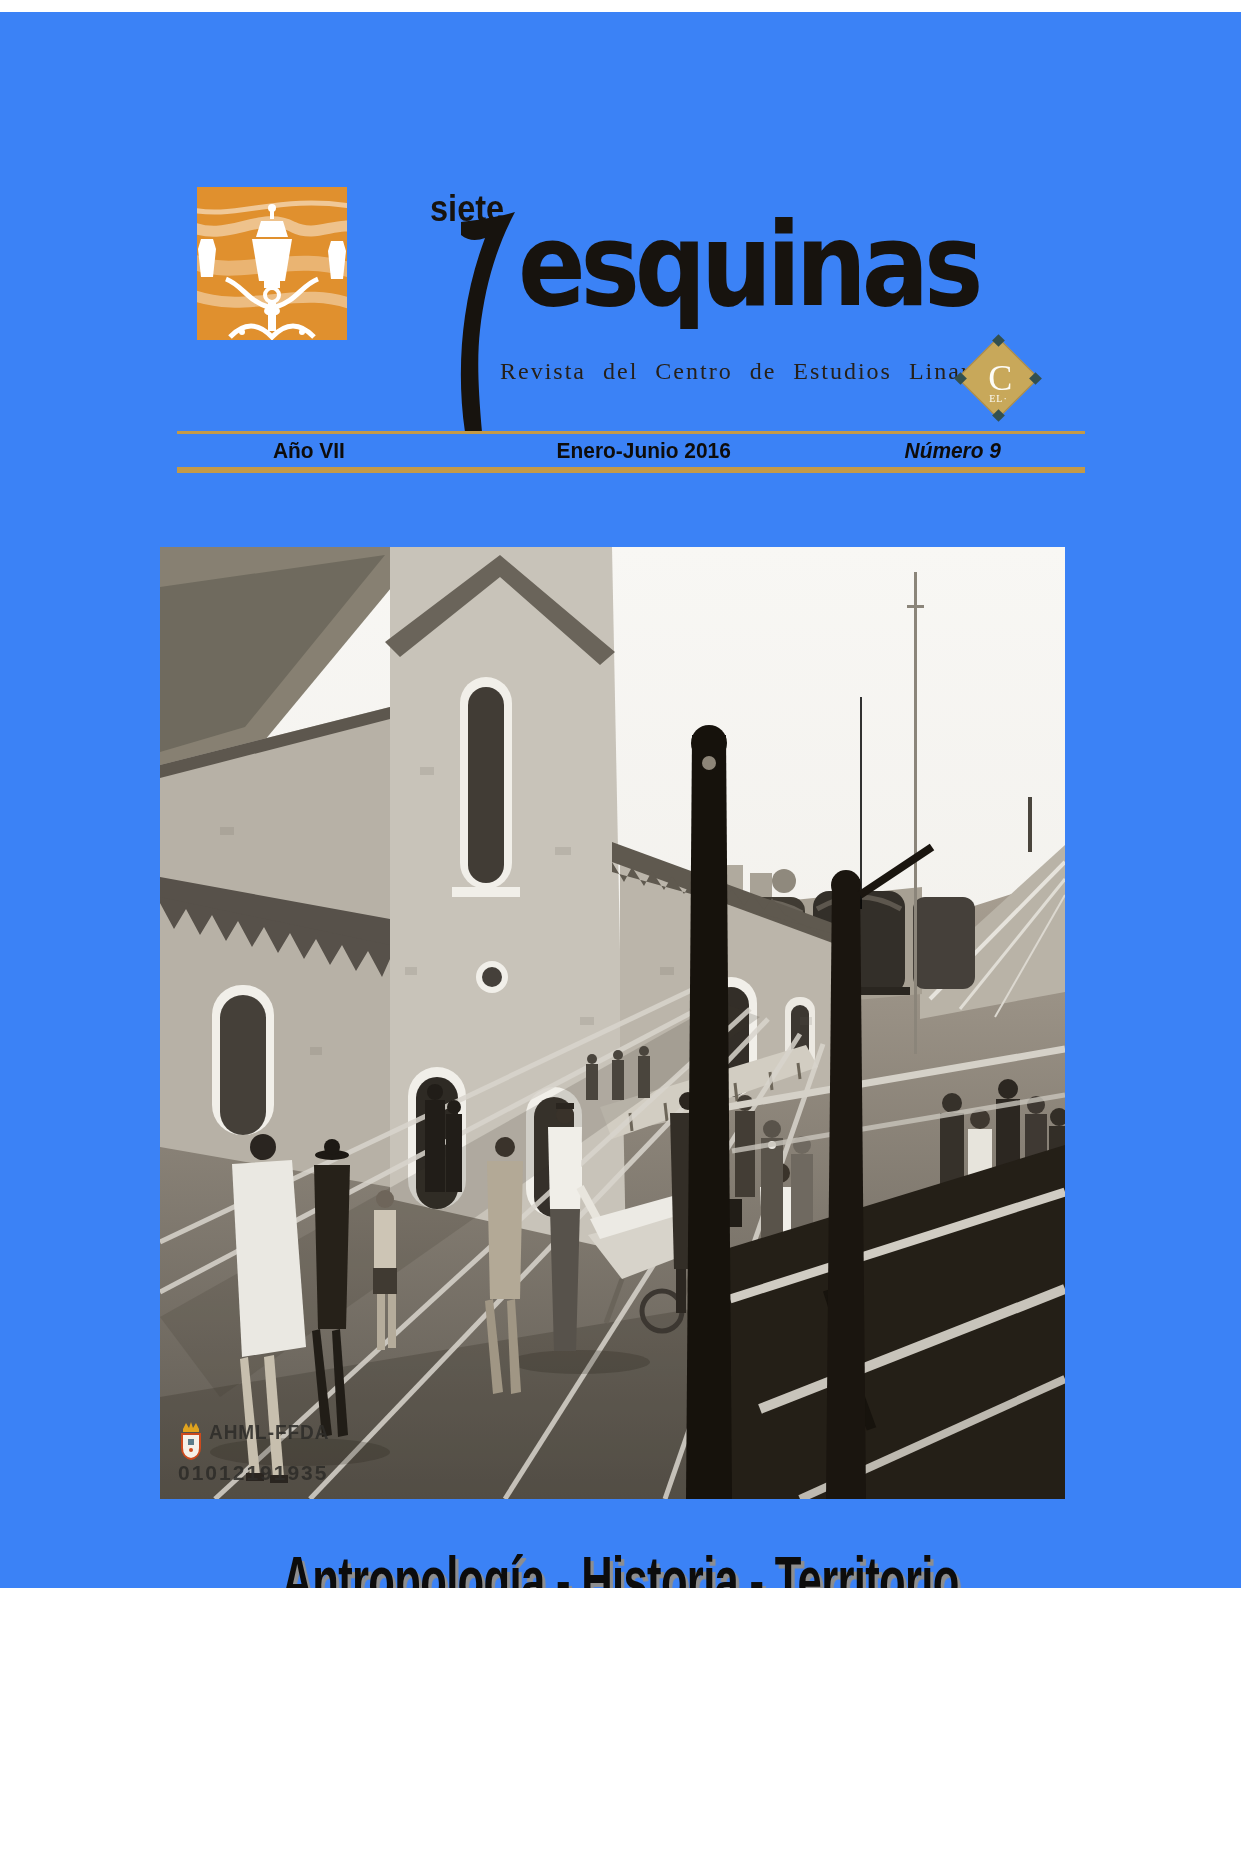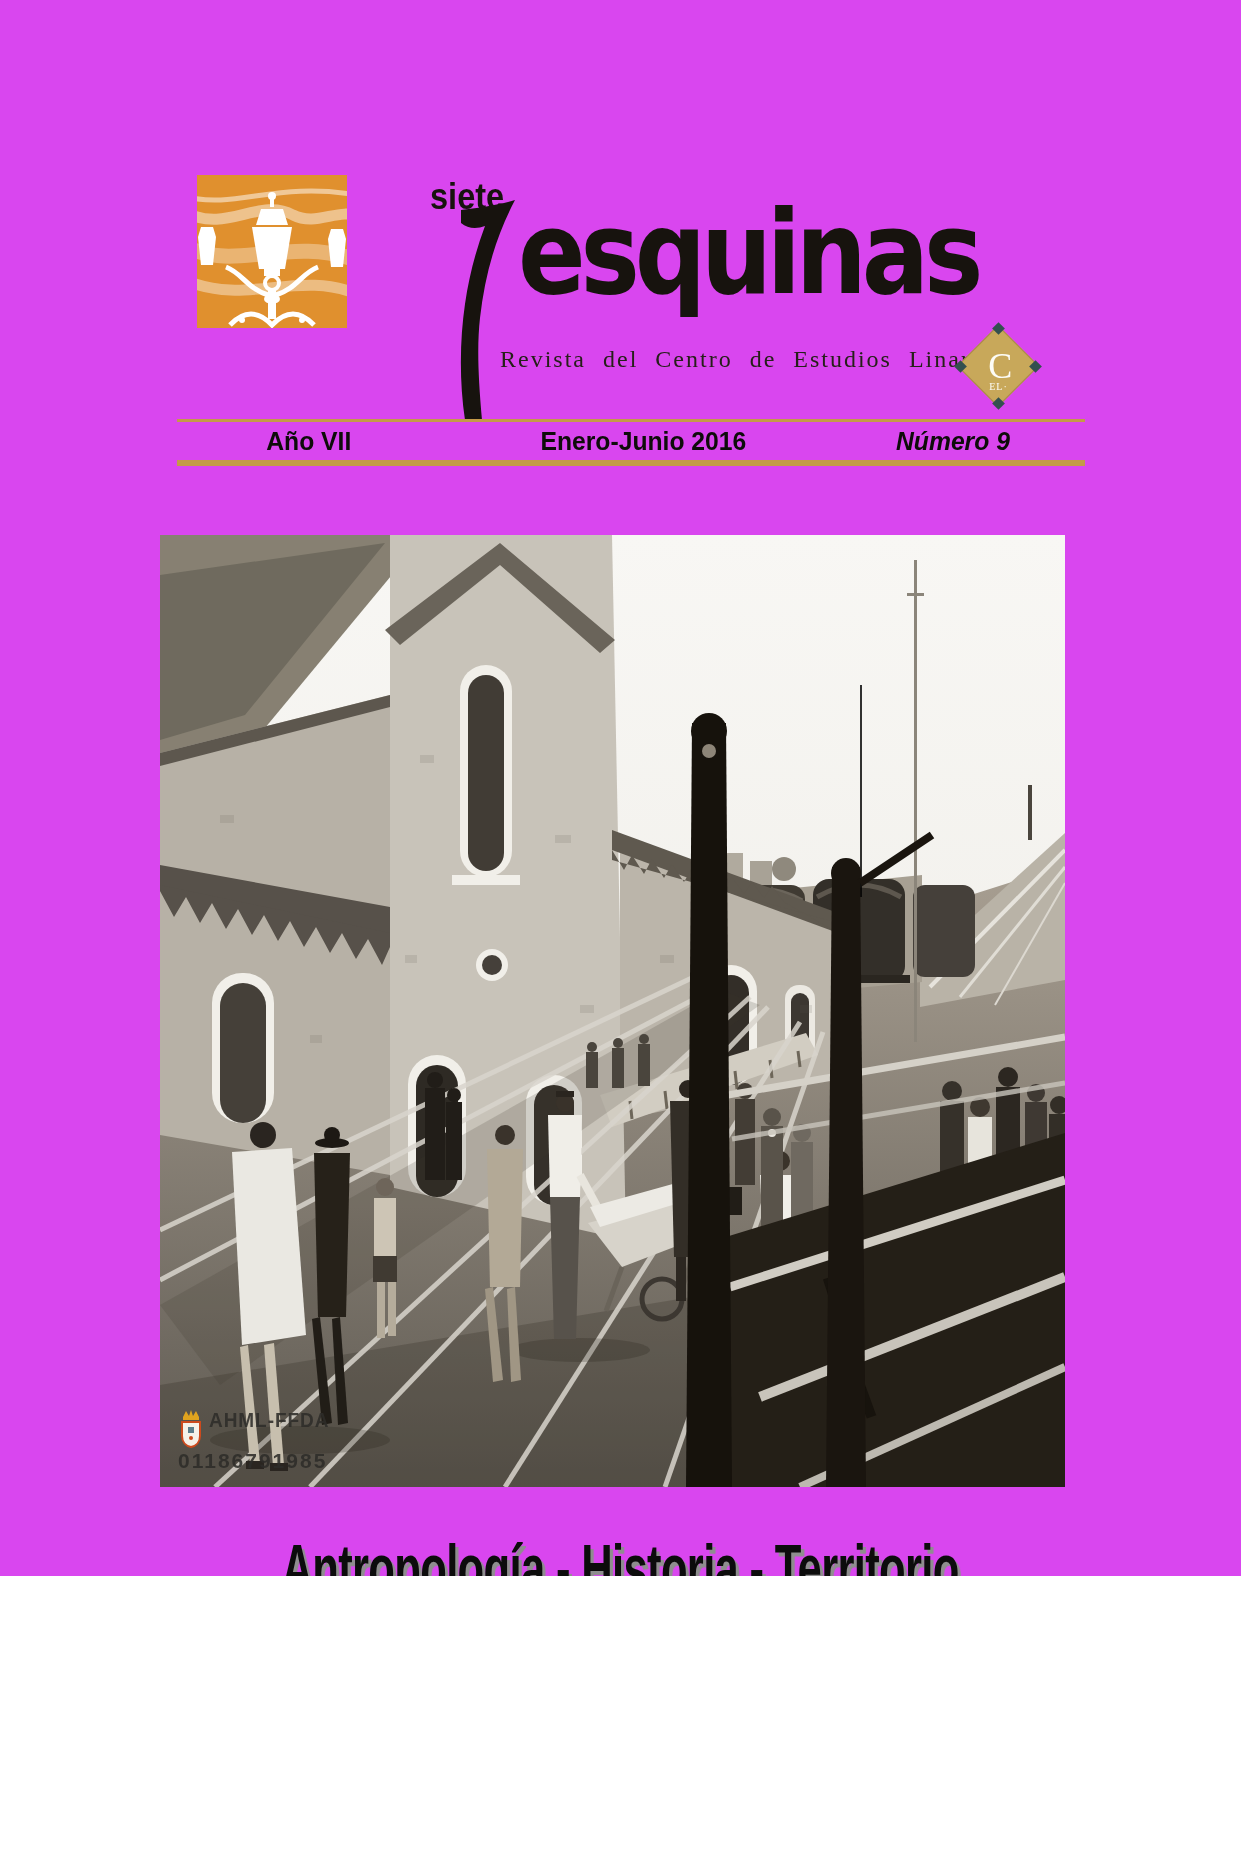--- a/index.html
+++ b/index.html
@@ -1,16 +1,16 @@
 <!DOCTYPE html>
 <html><head>
 <meta charset="utf-8">
 <style>
   html,body{margin:0;padding:0;background:#ffffff;}
-  .page{position:relative;width:1241px;height:1576px;background:#d946ef;margin:0 auto;
+  .page{position:relative;width:1241px;height:1576px;background:#3b82f6;margin:12px auto;
         font-family:"Liberation Sans",sans-serif;overflow:hidden;}
   .abs{position:absolute;}
 
   
   .logo{left:197px;top:175px;width:150px;height:153px;}
   .kicker{left:430px;top:178px;font-size:37px;font-weight:bold;color:#17130e;
           transform:scaleX(.88);transform-origin:left top;line-height:1;}
   .seven{left:441px;top:200px;width:76px;height:220px;}
   .title{left:518px;top:195px;font-size:116px;font-weight:bold;line-height:1;
          font-family:"DejaVu Sans",sans-serif;color:#17130e;letter-spacing:-6px;
@@ -29,21 +29,21 @@
              align-items:center;justify-content:center;color:#fdfcf6;
              font-family:"Liberation Serif",serif;}
   .cel .mono-large{font-size:36px;}
   .cel .mono-small{font-size:10px;margin-left:-23px;position:relative;top:20px;letter-spacing:1px;}
 
   
   .issue-bar{left:177px;top:419px;width:908px;}
   .rule{background:#C49A47;}
   .rule-top{height:3px;} .rule-bottom{height:6px;}
   .issue-row{display:flex;align-items:center;padding:4px 0 3px;}
-  .issue-cell{flex:1;text-align:center;font-weight:bold;font-size:26px;color:#0e0c0a;}
+  .issue-cell{flex:1;text-align:center;font-weight:bold;font-size:22px;color:#0e0c0a;}
   .issue-cell span{display:inline-block;transform:scaleX(.95);}
   .issue-cell.c1{padding-right:70px;} .issue-cell.c3{padding-left:45px;font-style:italic;}
 
   
   .photo{left:160px;top:535px;width:905px;height:952px;}
   .photo svg.scene{display:block;width:905px;height:952px;}
   .watermark{position:absolute;left:18px;bottom:14px;color:rgba(45,44,41,.88);font-weight:bold;}
   .wm-row{display:flex;gap:5px;}
   .wm-line1{font-size:20px;letter-spacing:1px;transform:scaleX(.95);transform-origin:left bottom;}
   .wm-line2{font-size:21px;letter-spacing:2px;margin-top:-1px;}
@@ -401,21 +401,21 @@
       <div class="wm-row">
         <svg width="26" height="40" viewBox="0 0 26 40">
           <path d="M5 8 L8 2 L11 7 L13 1 L15 7 L18 2 L21 8 Z" fill="#e0a31e"></path>
           <rect x="5" y="8" width="16" height="3" fill="#e0a31e"></rect>
           <path d="M4 13 L22 13 L22 27 C22 33 18 37 13 38 C8 37 4 33 4 27 Z" fill="#f5f1e8" stroke="#cc4a1d" stroke-width="2"></path>
           <rect x="10" y="18" width="6" height="6" fill="#5b7d8a"></rect>
           <circle cx="13" cy="29" r="2" fill="#cc4a1d"></circle>
         </svg>
         <span class="wm-line1">AHML-FFDA</span>
       </div>
-      <span class="wm-line2">01186791985</span>
+      <span class="wm-line2">01012191935</span>
     </div>
   </figure>
 
   <div class="abs tagline">
     <span>Antropología - Historia - Territorio</span>
   </div>
 
 </div>
 
 </body></html>

